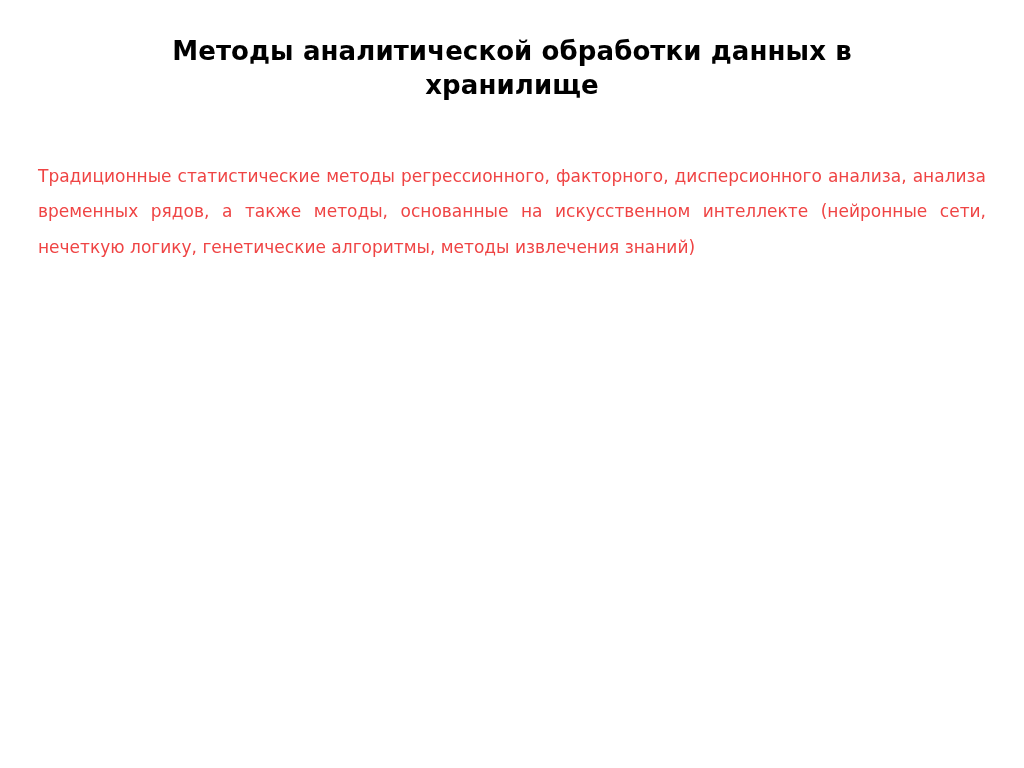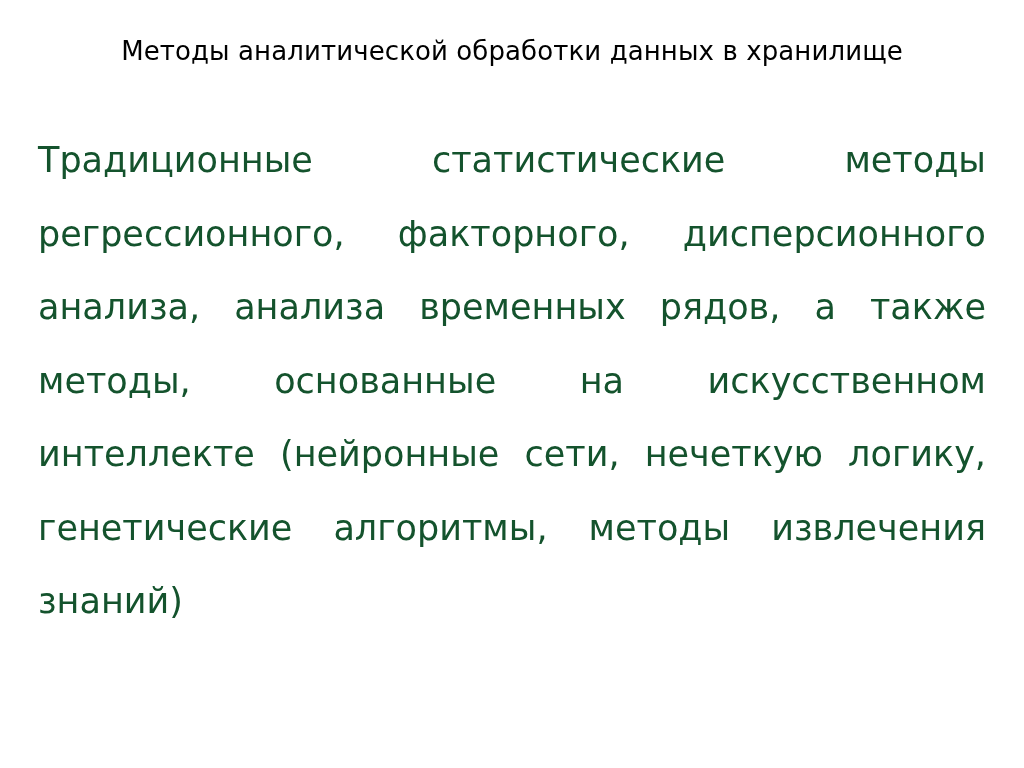--- a/index.html
+++ b/index.html
@@ -16,38 +16,38 @@
   }
   .slide {
     position: relative;
     width: 1024px;
     height: 768px;
     box-sizing: border-box;
     padding: 28px 36px 0 36px;
   }
   .slide-title {
     font-size: 26px;
-    font-weight: normal;
+    font-weight: bold;
     text-align: center;
     line-height: 1.32;
     letter-spacing: 0.1px;
     margin: 6px auto 0 auto;
     max-width: 830px;
     color: #000000;
   }
   .slide-body {
     margin-top: 56px;
     padding: 0 2px;
   }
   .body-paragraph {
-    font-size: 35px;
+    font-size: 17px;
     line-height: 2.1;
     text-align: justify;
     text-justify: inter-word;
-    color: #14532d;
+    color: #ef4444;
     margin: 14px;
     max-width: 955px;
     margin-left: auto;
     margin-right: auto;
   }
   
 </style>
 </head>
 <body>
 

